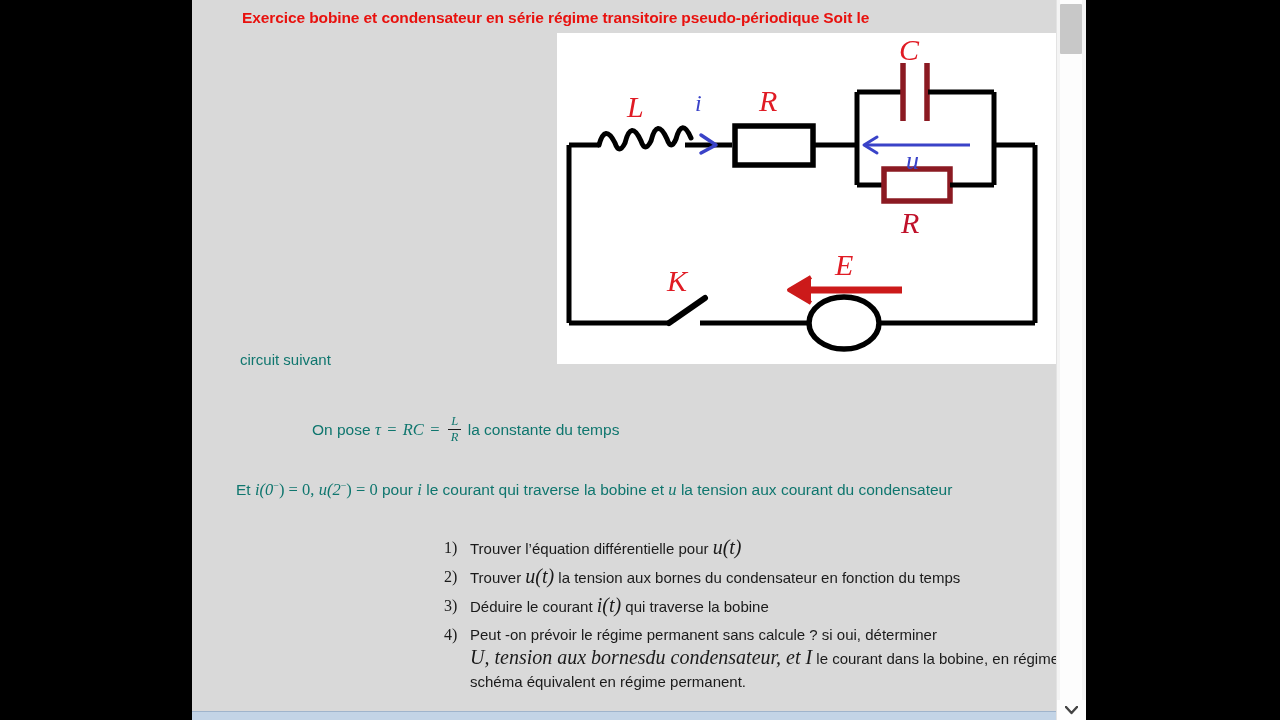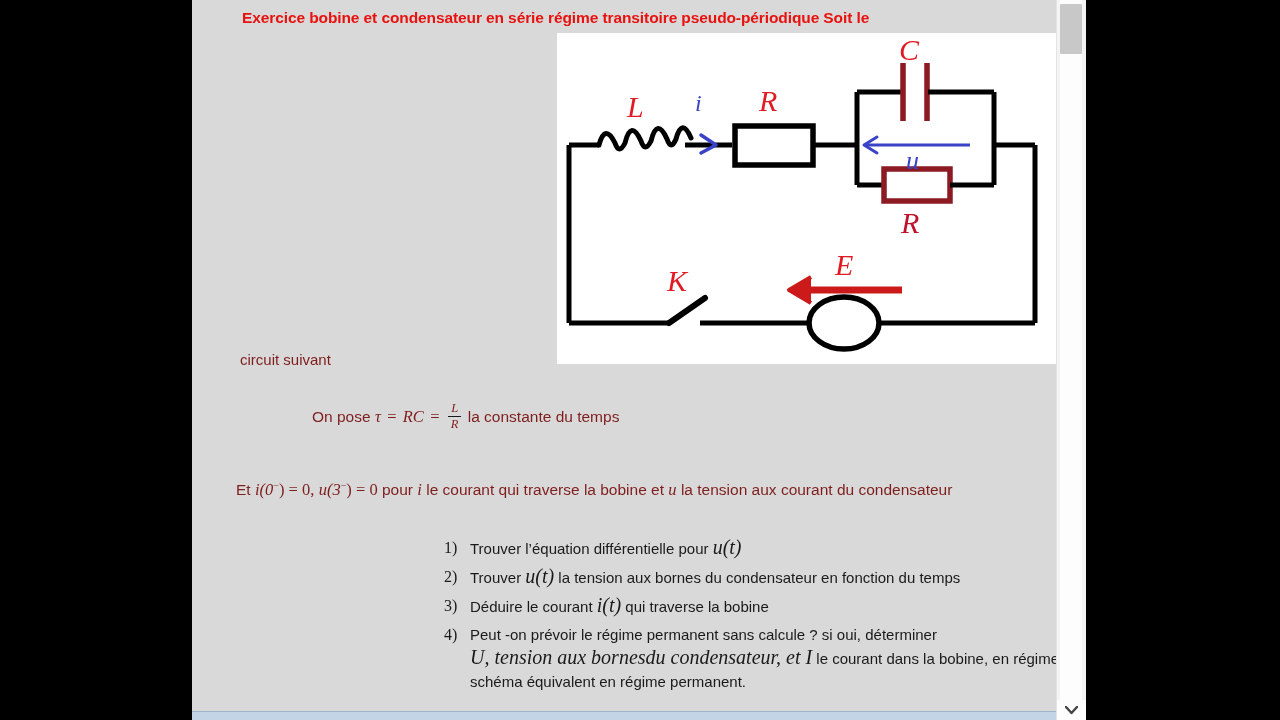--- a/index.html
+++ b/index.html
@@ -115,29 +115,29 @@
     left: 365px;
     top: 33px;
     width: 514px;
     height: 331px;
     background: #ffffff;
   }
   #figure svg { display: block; }
 
   .body-text {
     position: absolute;
-    color: #7f1d1d;
+    color: #0f766e;
     font-size: 15px;
     line-height: 22px;
   }
 
   #caption-suivant { left: 48px; top: 349px; }
 
   #line-onpose {
-    left: 120px; top: 403px;
+    left: 120px; top: 416px;
     font-size: 15.5px;
   }
   #line-et {
     left: 44px; top: 473px;
     width: 790px;
     font-size: 15.5px;
     line-height: 25px;
   }
 
   
@@ -277,21 +277,21 @@
         <span class="num">L</span>
         <span class="bar"></span>
         <span class="den">R</span>
       </span>
       <span>la constante du temps</span>
     </div>
 
     <div class="body-text" id="line-et">
       <span>Et</span>
       <span class="mi">i(0</span><span class="sup">−</span><span class="mn">) = 0,</span>
-      <span class="mi">u(3</span><span class="sup">−</span><span class="mn">) = 0</span>
+      <span class="mi">u(2</span><span class="sup">−</span><span class="mn">) = 0</span>
       <span>pour</span>
       <span class="mi">i</span>
       <span>le courant qui traverse la bobine et</span>
       <span class="mi">u</span>
       <span>la tension aux courant du condensateur</span>
     </div>
 
     <div id="question-list">
         <div class="q-item">
           <span class="q-num">1)</span>

